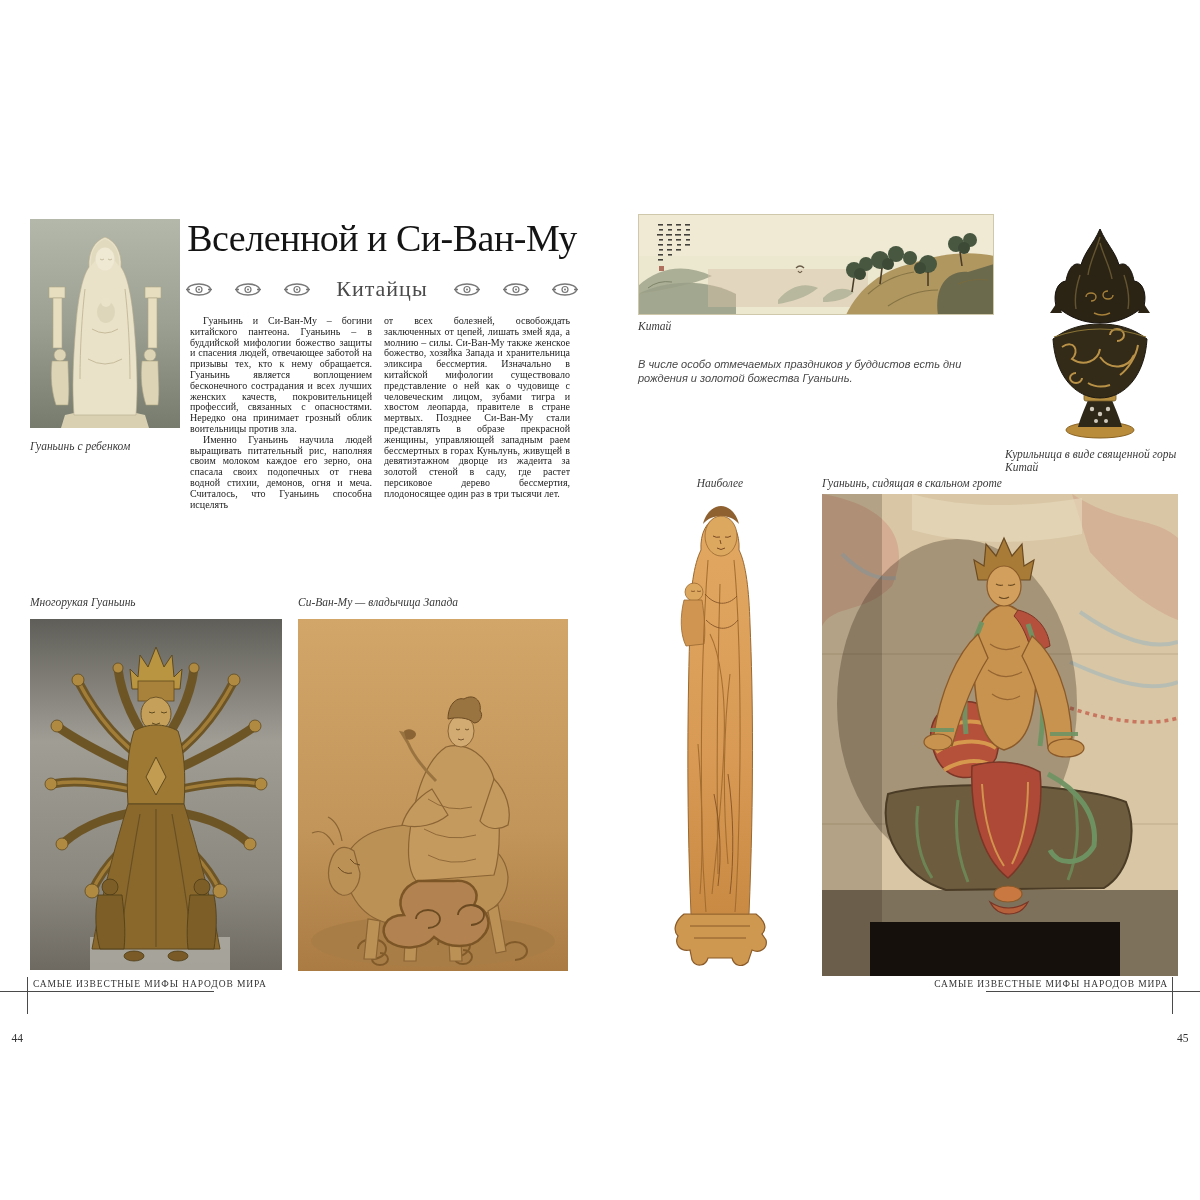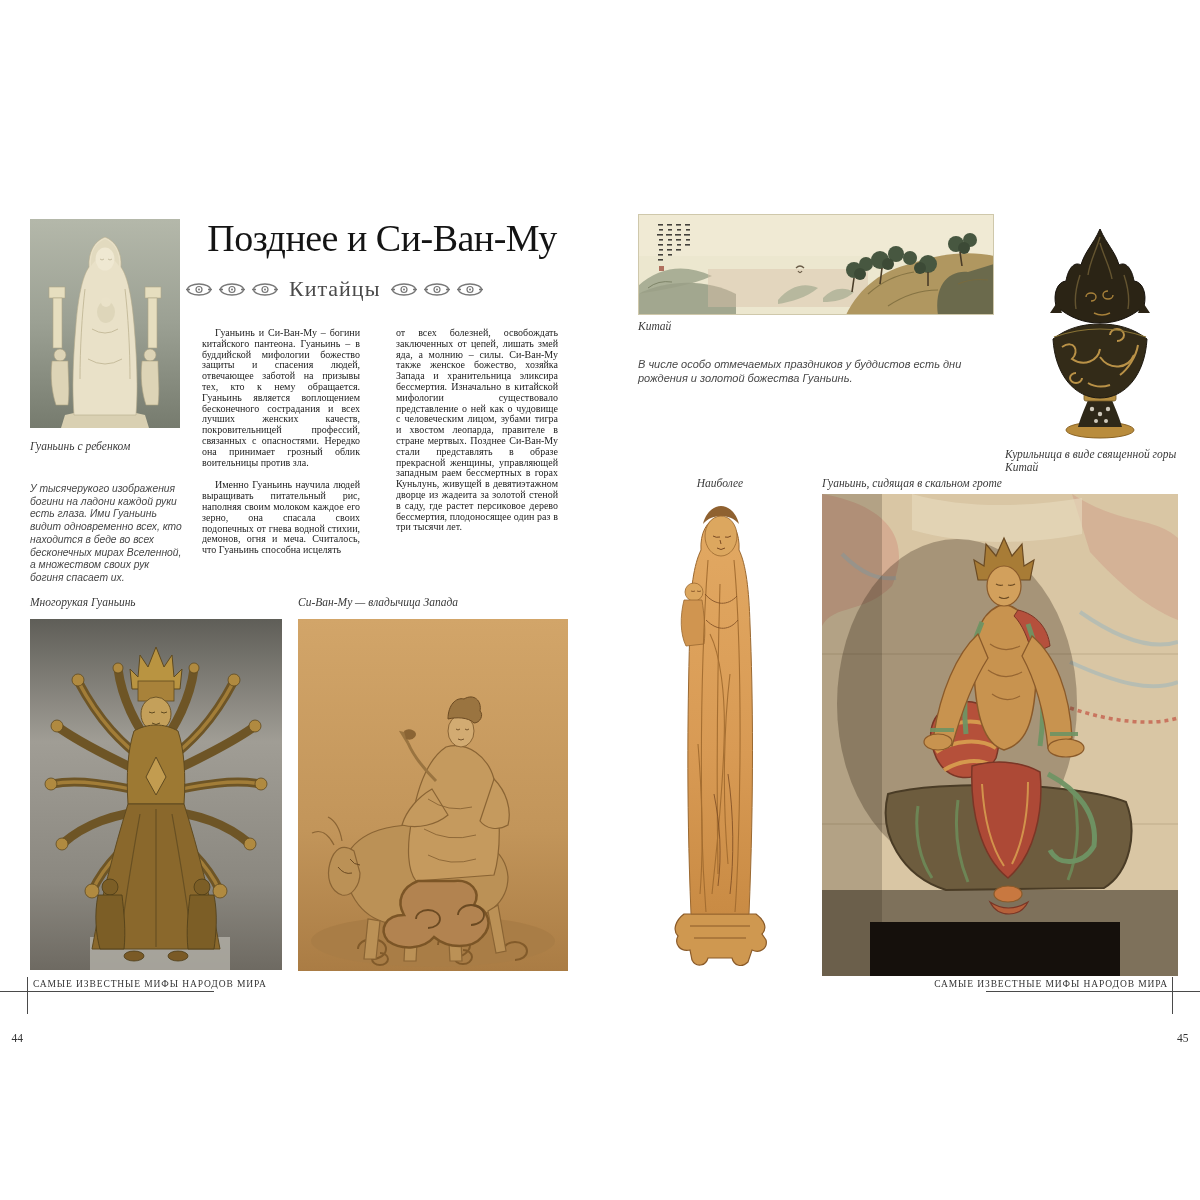--- a/index.html
+++ b/index.html
@@ -7,31 +7,31 @@
     width:1200px;height:1200px;background:#ffffff;position:relative;
     font-family:"Liberation Serif",serif;color:#1c1c1c;overflow:hidden;
   }
   .abs{position:absolute;}
   
   .title{
     width:392px;text-align:center;font-size:38px;line-height:1.1;
     letter-spacing:-0.5px;color:#141414;
   }
   .subtitle-row{
-    width:392px;display:flex;align-items:center;justify-content:flex-start;gap:7px;
+    width:392px;display:flex;align-items:center;justify-content:space-between;gap:7px;
   }
   .subtitle{
     font-size:22px;color:#4a4a4a;letter-spacing:1px;padding:0 4px;
   }
   .orn{display:inline-block;line-height:0;}
   .bodycol{
     font-size:10px;line-height:10.8px;text-align:justify;color:#232323;
     hyphens:auto;-webkit-hyphens:auto;
   }
-  .bodycol p{margin:12px;}
+  .bodycol p{margin:0;}
   .bodycol p.indent{text-indent:13px;}
   .caption{
     font-style:italic;font-size:11.5px;color:#3a3a3a;line-height:13px;
     font-family:"Liberation Serif",serif;
   }
   .note{
     font-family:"Liberation Sans",sans-serif;font-style:italic;
     color:#474747;
   }
   .note-small{font-size:10.3px;line-height:12.7px;}
@@ -76,21 +76,20 @@
       <g fill="#ddd4b6" stroke="#aba181" stroke-width="0.6">
         <circle cx="30" cy="136" r="6"></circle>
           <path d="M22,142 C20,158 22,174 26,186 L38,186 C40,172 38,156 38,142 Z"></path>
         <circle cx="120" cy="136" r="6"></circle>
           <path d="M112,142 C110,158 112,174 116,186 L128,186 C130,172 128,156 128,142 Z"></path>
       </g>
     </svg>
   </figure>
   <div class="abs caption" style="left:30px;top:440px;width:160px;">Гуаньинь с ребенком</div>
 
-  <div class="abs note note-small" style="left:30px;top:483px;width:154px;">У тысячерукого изображения богини на ладони каждой руки есть глаза. Ими Гуаньинь видит одновременно всех, кто находится в беде во всех бесконечных мирах Вселенной, а множеством своих рук богиня спасает их.</div>
 
   <div class="abs caption" style="left:30px;top:596px;width:200px;">Многорукая Гуаньинь</div>
   <figure class="abs" style="left:30px;top:619px;width:252px;height:351px;">
     <svg width="252" height="351" viewBox="0 0 252 351">
       <defs>
         <linearGradient id="g2" x1="0" y1="0" x2="0" y2="1">
           <stop offset="0" stop-color="#5f5e58"></stop>
             <stop offset="0.35" stop-color="#a09d95"></stop>
             <stop offset="0.75" stop-color="#8b8880"></stop>
             <stop offset="1" stop-color="#6e6a62"></stop>
@@ -198,21 +197,21 @@
       <path d="M106,112 a7,5 0 1 1 2,8" fill="#8a6434"></path>
       <path d="M130,180 q20,14 44,8 M126,210 q24,14 52,6 M130,236 q22,12 48,4" stroke="#8a6434" stroke-width="1" fill="none" opacity="0.9"></path>
 
       <g stroke="#7b5526" stroke-width="2.5" fill="#b28350">
         <path d="M120,262 C104,268 98,282 106,296 C88,296 80,310 90,322 C104,332 126,330 136,318 C150,330 174,330 184,318 C196,306 190,290 176,286 C184,272 172,260 156,262 Z"></path>
       </g>
       <path d="M118,300 a12,9 0 1 1 12,9 M160,296 a13,10 0 1 1 13,10" stroke="#6b4a22" stroke-width="1.8" fill="none"></path>
     </svg>
   </figure>
 
-  <h1 class="abs title" style="left:186px;top:218px;margin:0;font-weight:normal;">Позднее и Си-Ван-Му</h1>
+  <h1 class="abs title" style="left:186px;top:218px;margin:0;font-weight:normal;">Вселенной и Си-Ван-Му</h1>
   <div class="abs subtitle-row" style="left:186px;top:276px;">
     <span class="orn"><svg width="26" height="13" viewBox="0 0 26 13">
           <ellipse cx="13" cy="6.5" rx="11.5" ry="5.5" fill="none" stroke="#777" stroke-width="1.4"></ellipse>
           <circle cx="13" cy="6.5" r="3" fill="none" stroke="#777" stroke-width="1.2"></circle>
           <circle cx="13" cy="6.5" r="1" fill="#777"></circle>
           <path d="M0,6.5 H4 M22,6.5 H26" stroke="#777" stroke-width="1.4"></path>
         </svg></span>
     <span class="orn"><svg width="26" height="13" viewBox="0 0 26 13">
           <ellipse cx="13" cy="6.5" rx="11.5" ry="5.5" fill="none" stroke="#777" stroke-width="1.4"></ellipse>
           <circle cx="13" cy="6.5" r="3" fill="none" stroke="#777" stroke-width="1.2"></circle>

